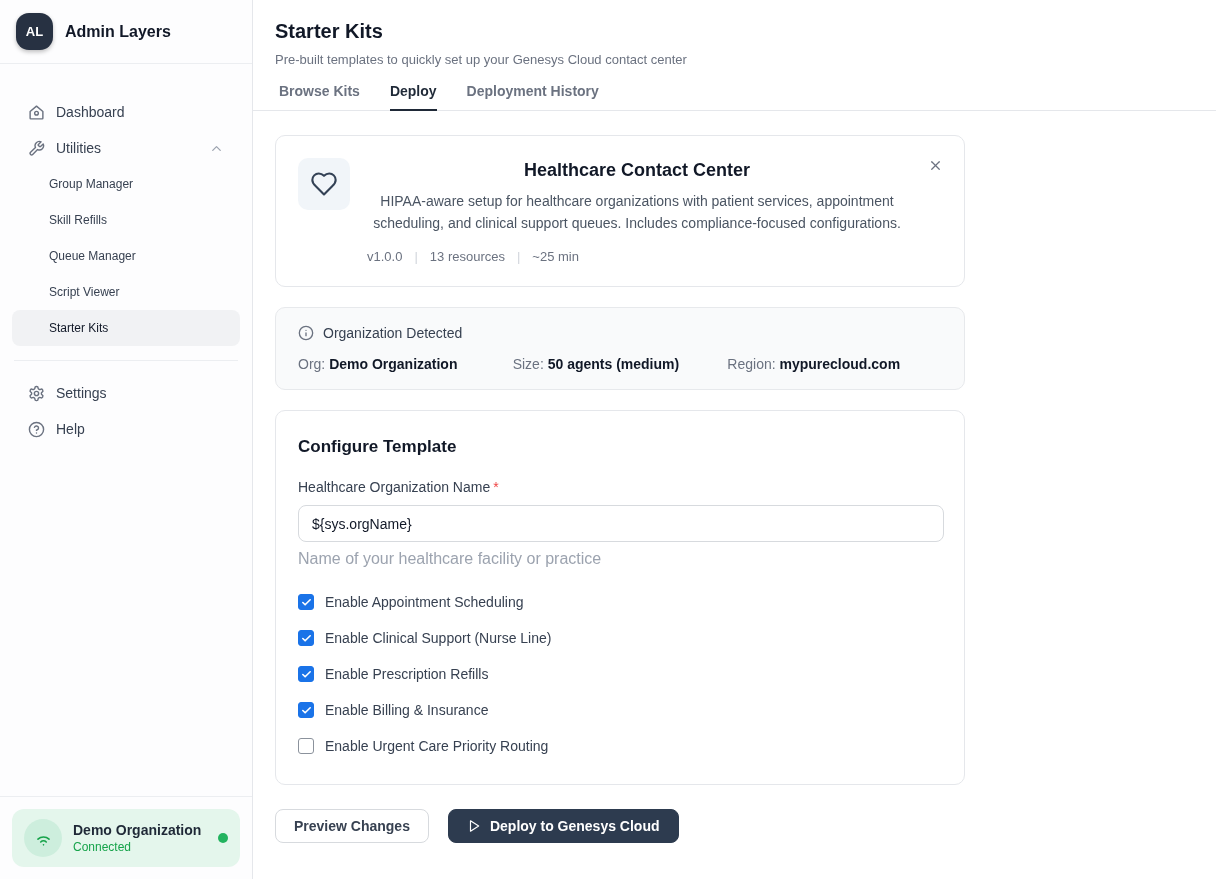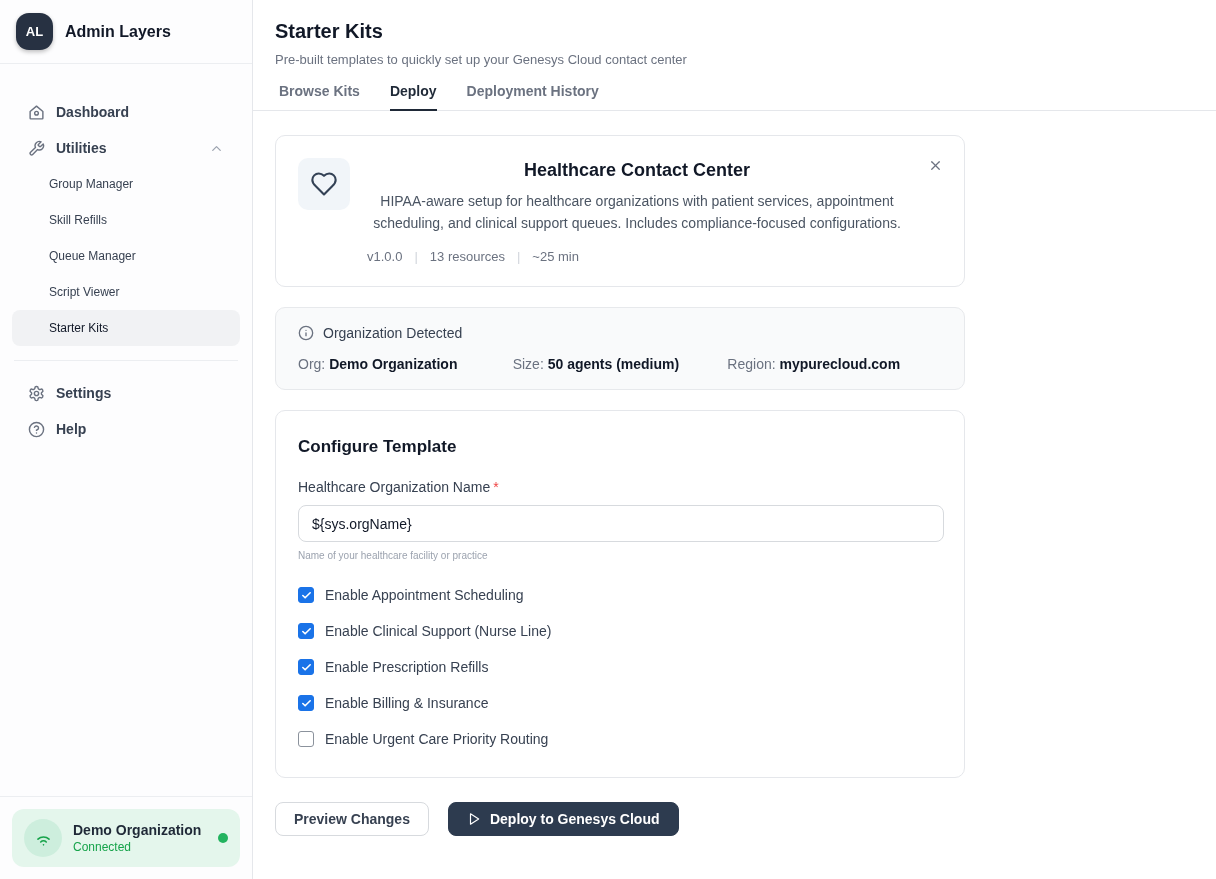--- a/index.html
+++ b/index.html
@@ -30,21 +30,21 @@
     font-size: 13px; font-weight: 700;
     display: flex; align-items: center; justify-content: center;
     box-shadow: 0 2px 4px rgba(0,0,0,0.25);
   }
   .app-title { font-size: 16px; font-weight: 700; color: #111827; }
 
   .nav { padding: 30px 12px 0 12px; flex: 0 0 auto; }
   .nav-item {
     display: flex; align-items: center; gap: 11px;
     height: 36px; padding: 0 16px; border-radius: 8px;
-    font-size: 14px; color: #374151; cursor: pointer; font-weight: bold;
+    font-size: 14px; color: #374151; cursor: pointer;
   }
   .nav-item .icon { color: #6b7280; display: flex; }
   .nav-item .chev { margin-left: auto; color: #9ca3af; display: flex; }
   .nav-sub {
     display: block; height: 36px; line-height: 36px;
     padding: 0 16px 0 37px; border-radius: 8px;
     font-size: 12px; color: #374151; cursor: pointer;
   }
   .nav-sub.active { background: #f1f2f4; color: #111827; font-weight: 500; }
   .nav-divider { height: 1px; background: #eceef1; margin: 14px 2px; }
@@ -135,21 +135,21 @@
   .configure-title { font-size: 17px; font-weight: 700; color: #111827; }
   .field-label { margin-top: 22px; font-size: 14px; font-weight: 500; color: #374151; }
   .req-mark { color: #ef4444; margin-left: 3px; }
   .text-input {
     margin-top: 10px; width: 646px; height: 37px;
     border: 1px solid #d7dade; border-radius: 8px;
     padding: 0 13px; font-size: 14px; color: #111827;
     font-family: "Liberation Sans", "DejaVu Sans", sans-serif;
     background: #ffffff; outline: none;
   }
-  .field-help { margin-top: 8px; font-size: 10px; color: #9ca3af; }
+  .field-help { margin-top: 8px; font-size: 16px; color: #9ca3af; }
 
   .checkbox-list { margin-top: 26px; }
   .checkbox-row { display: flex; align-items: center; gap: 11px; margin-bottom: 20px; cursor: pointer; }
   .checkbox-row:last-child { margin-bottom: 0; }
   .checkbox {
     width: 16px; height: 16px; border-radius: 3px;
     border: 1.5px solid #8b929c; background: #ffffff;
     display: flex; align-items: center; justify-content: center;
   }
   .checkbox svg { visibility: hidden; }

